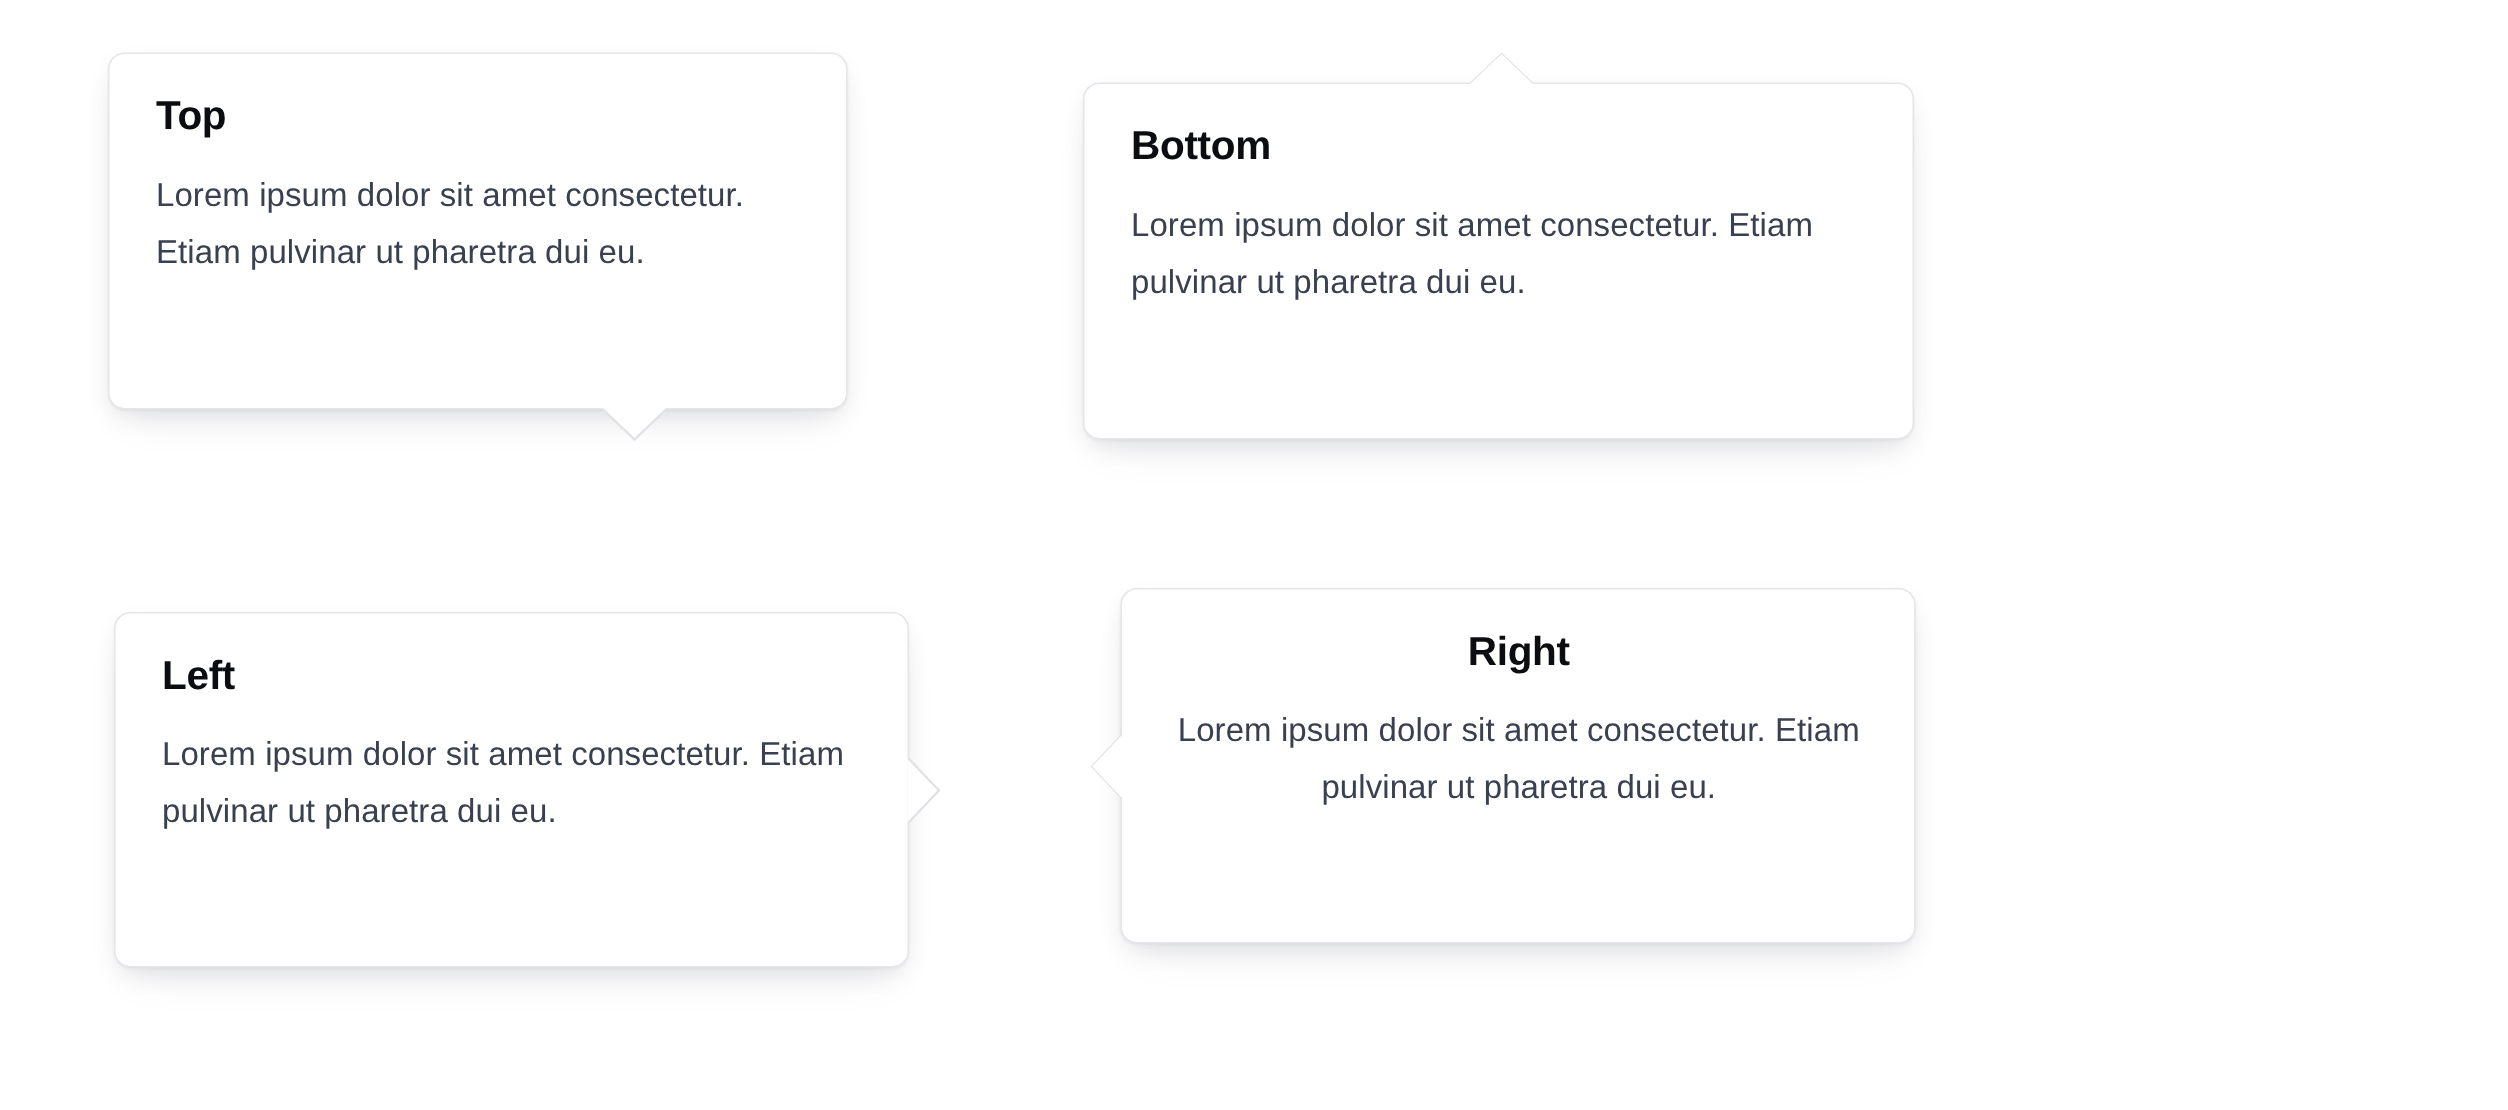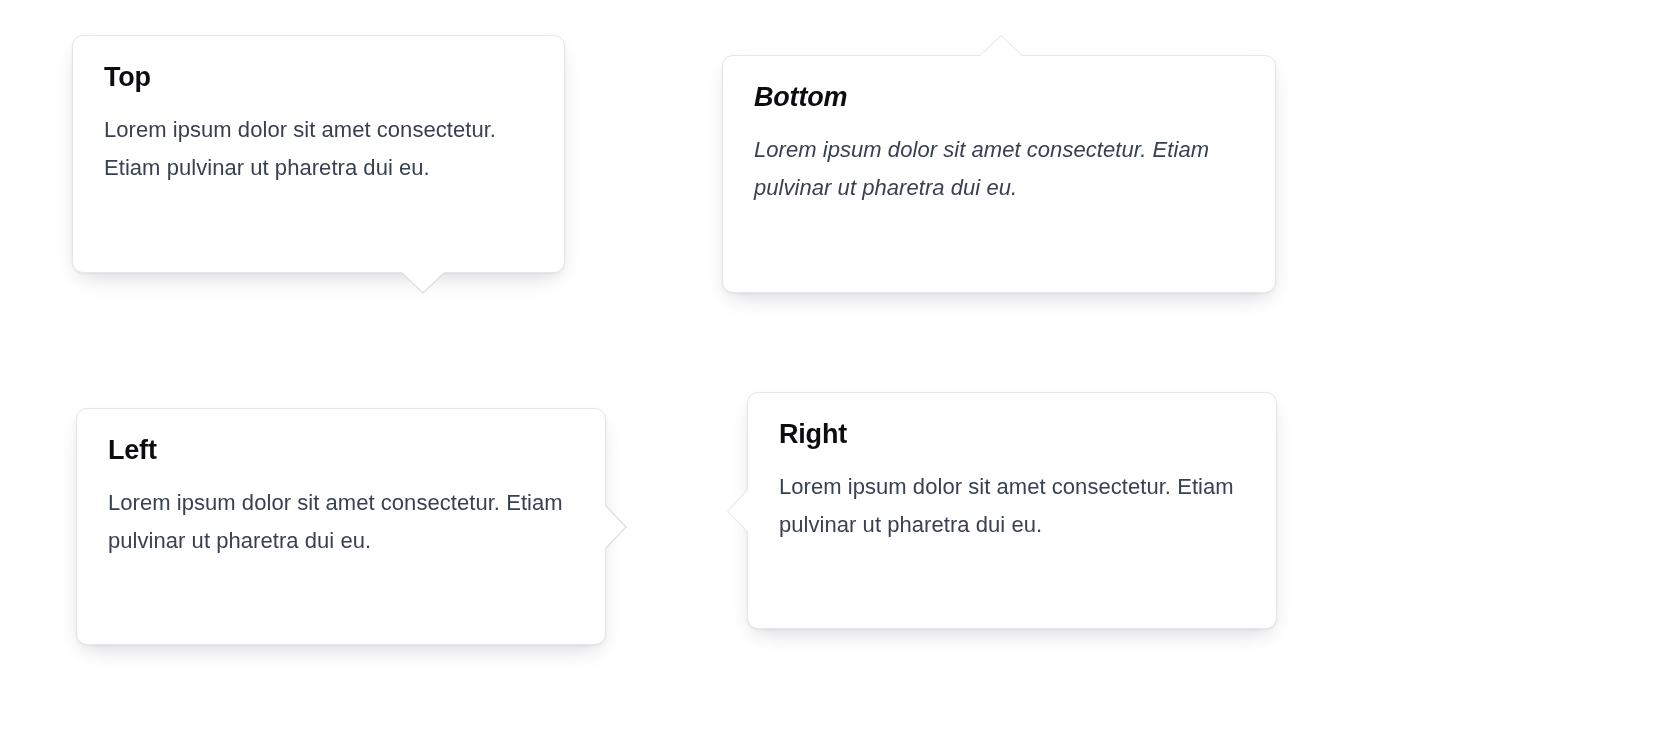--- a/index.html
+++ b/index.html
@@ -109,29 +109,29 @@
     border-top: 21px solid transparent;
     border-bottom: 21px solid transparent;
     border-right: 20px solid #ffffff;
   }
 
   
   #tip-top   { left: 72px;  top: 35px;  width: 493px; height: 238px; }
   #tip-top .arrow-brd { left: 328px; top: 237px; }
   #tip-top .arrow-fil { left: 329px; top: 236px; }
 
-  #tip-bottom   { left: 722px; top: 55px; width: 554px; height: 238px; font-style: italic; }
+  #tip-bottom   { left: 722px; top: 55px; width: 554px; height: 238px; }
   #tip-bottom .arrow-brd { left: 256px; top: -21px; }
   #tip-bottom .arrow-fil { left: 257px; top: -20px; }
 
   #tip-left   { left: 76px;  top: 408px; width: 530px; height: 237px; }
   #tip-left .arrow-brd { left: 529px; top: 96px; }
   #tip-left .arrow-fil { left: 528px; top: 97px; }
 
-  #tip-right  { left: 747px; top: 392px; width: 530px; height: 237px; }
+  #tip-right  { left: 747px; top: 392px; width: 530px; height: 237px; text-align: center; }
   #tip-right .arrow-brd { left: -21px; top: 96px; }
   #tip-right .arrow-fil { left: -20px; top: 97px; }
 </style>
 </head>
 <body>
 
 <div id="stage">
 
   <div class="tip" id="tip-top">
     <div class="tip-title">Top</div>

